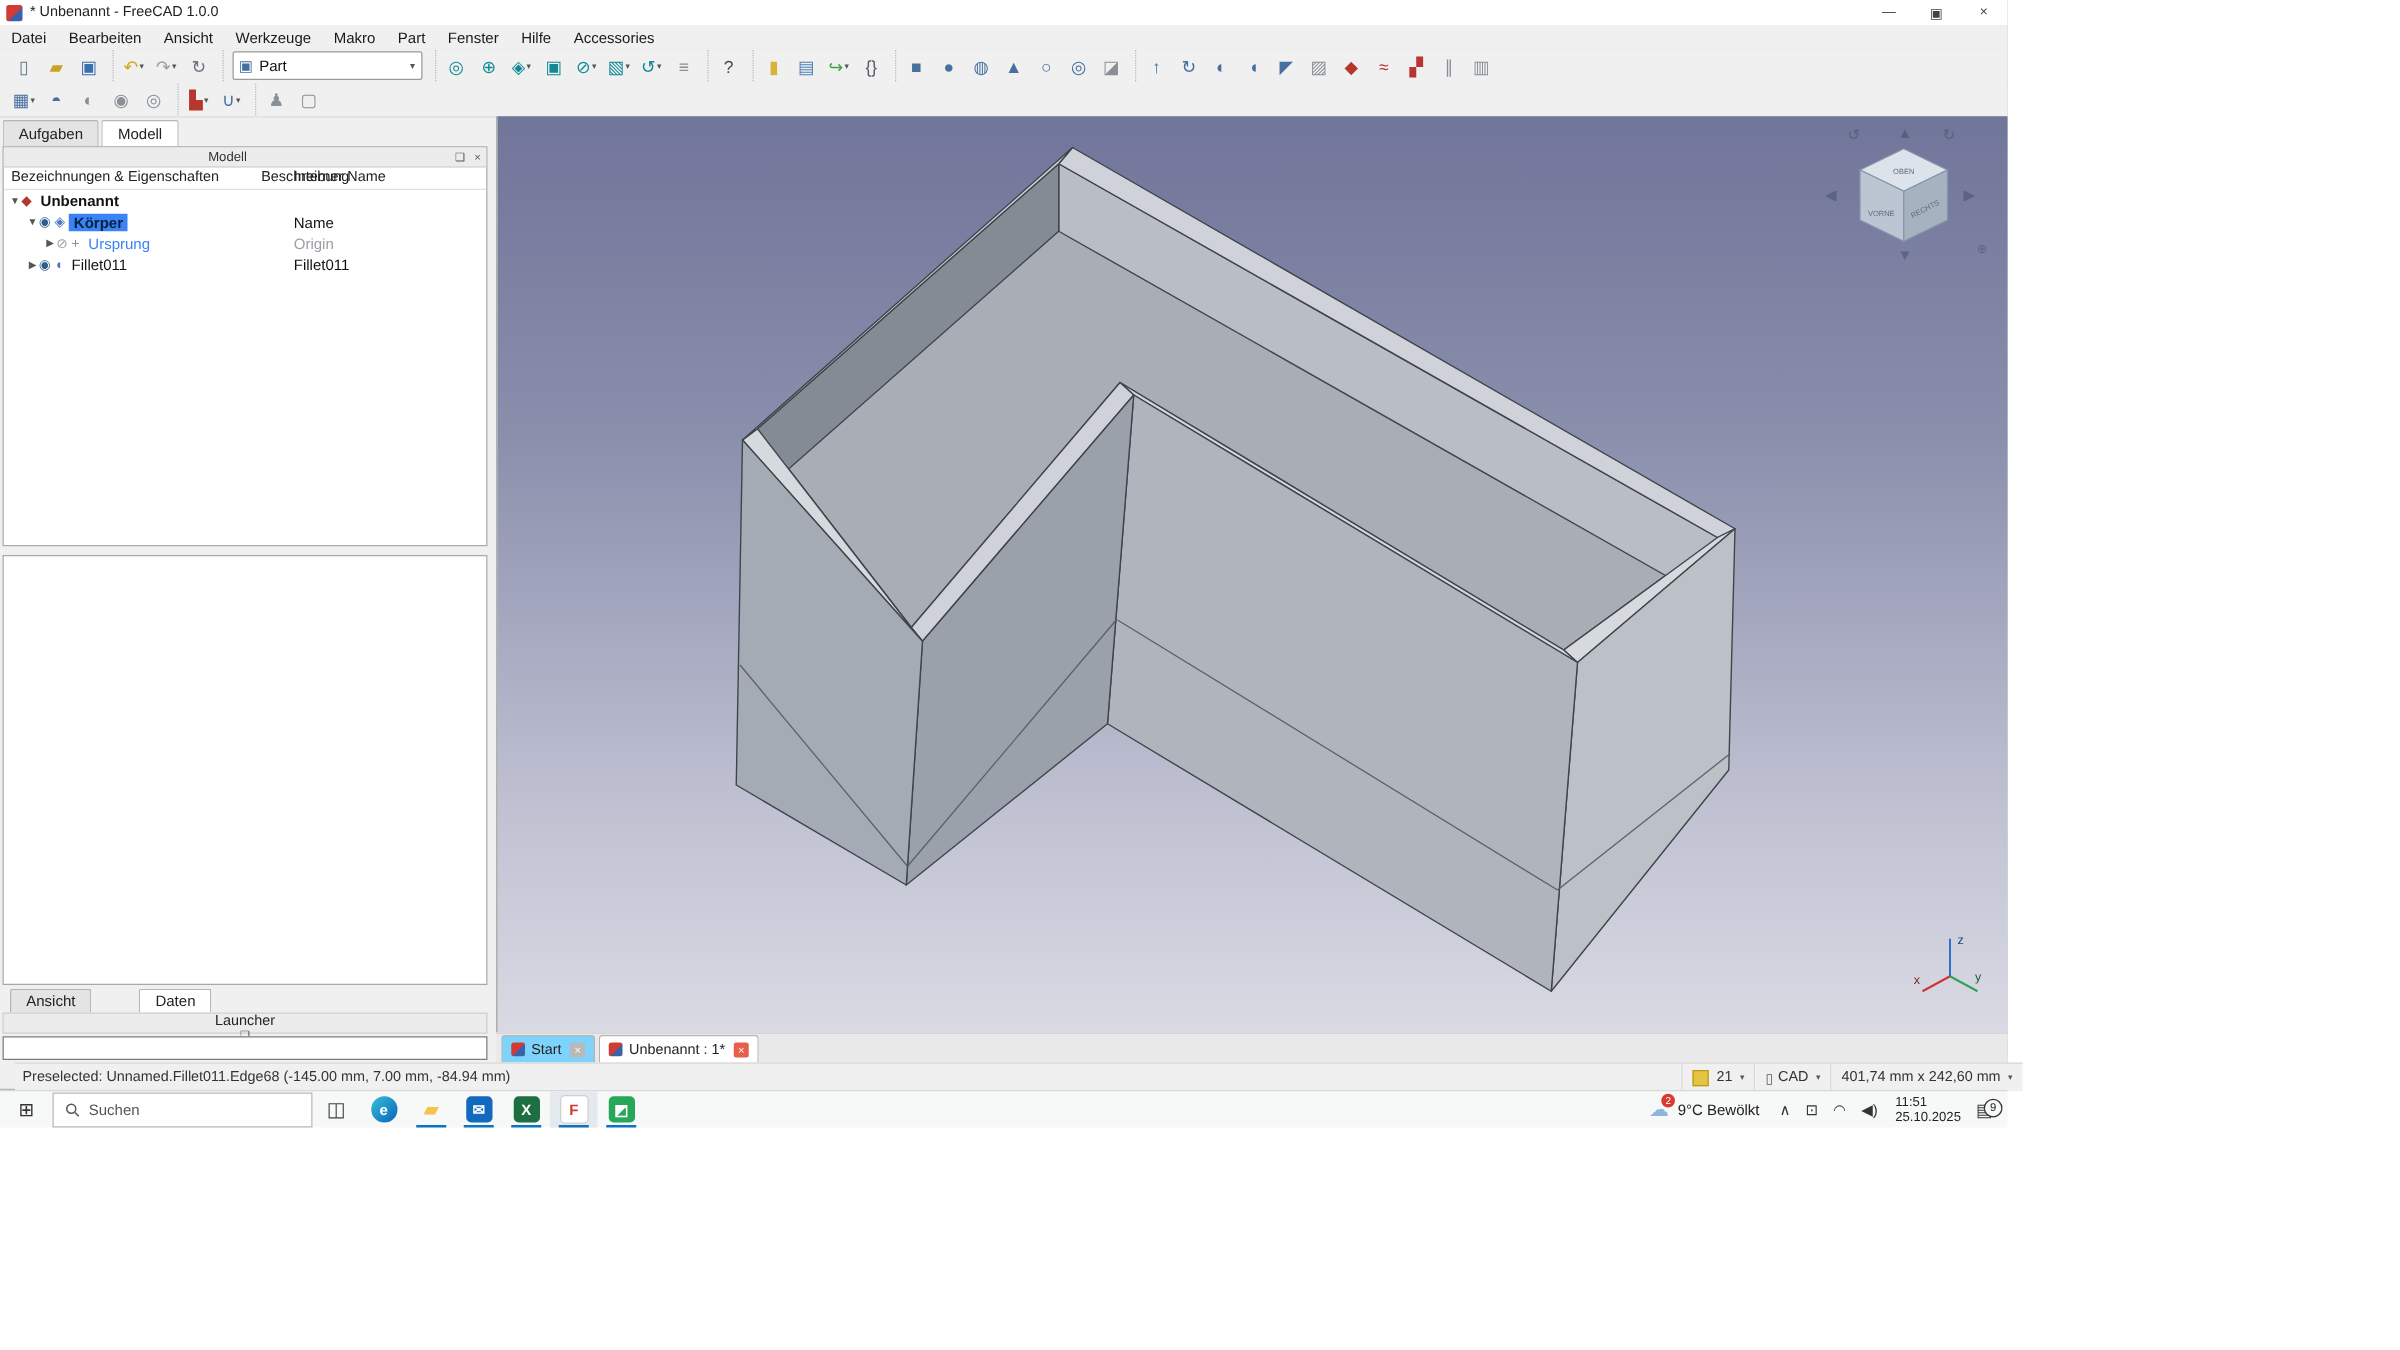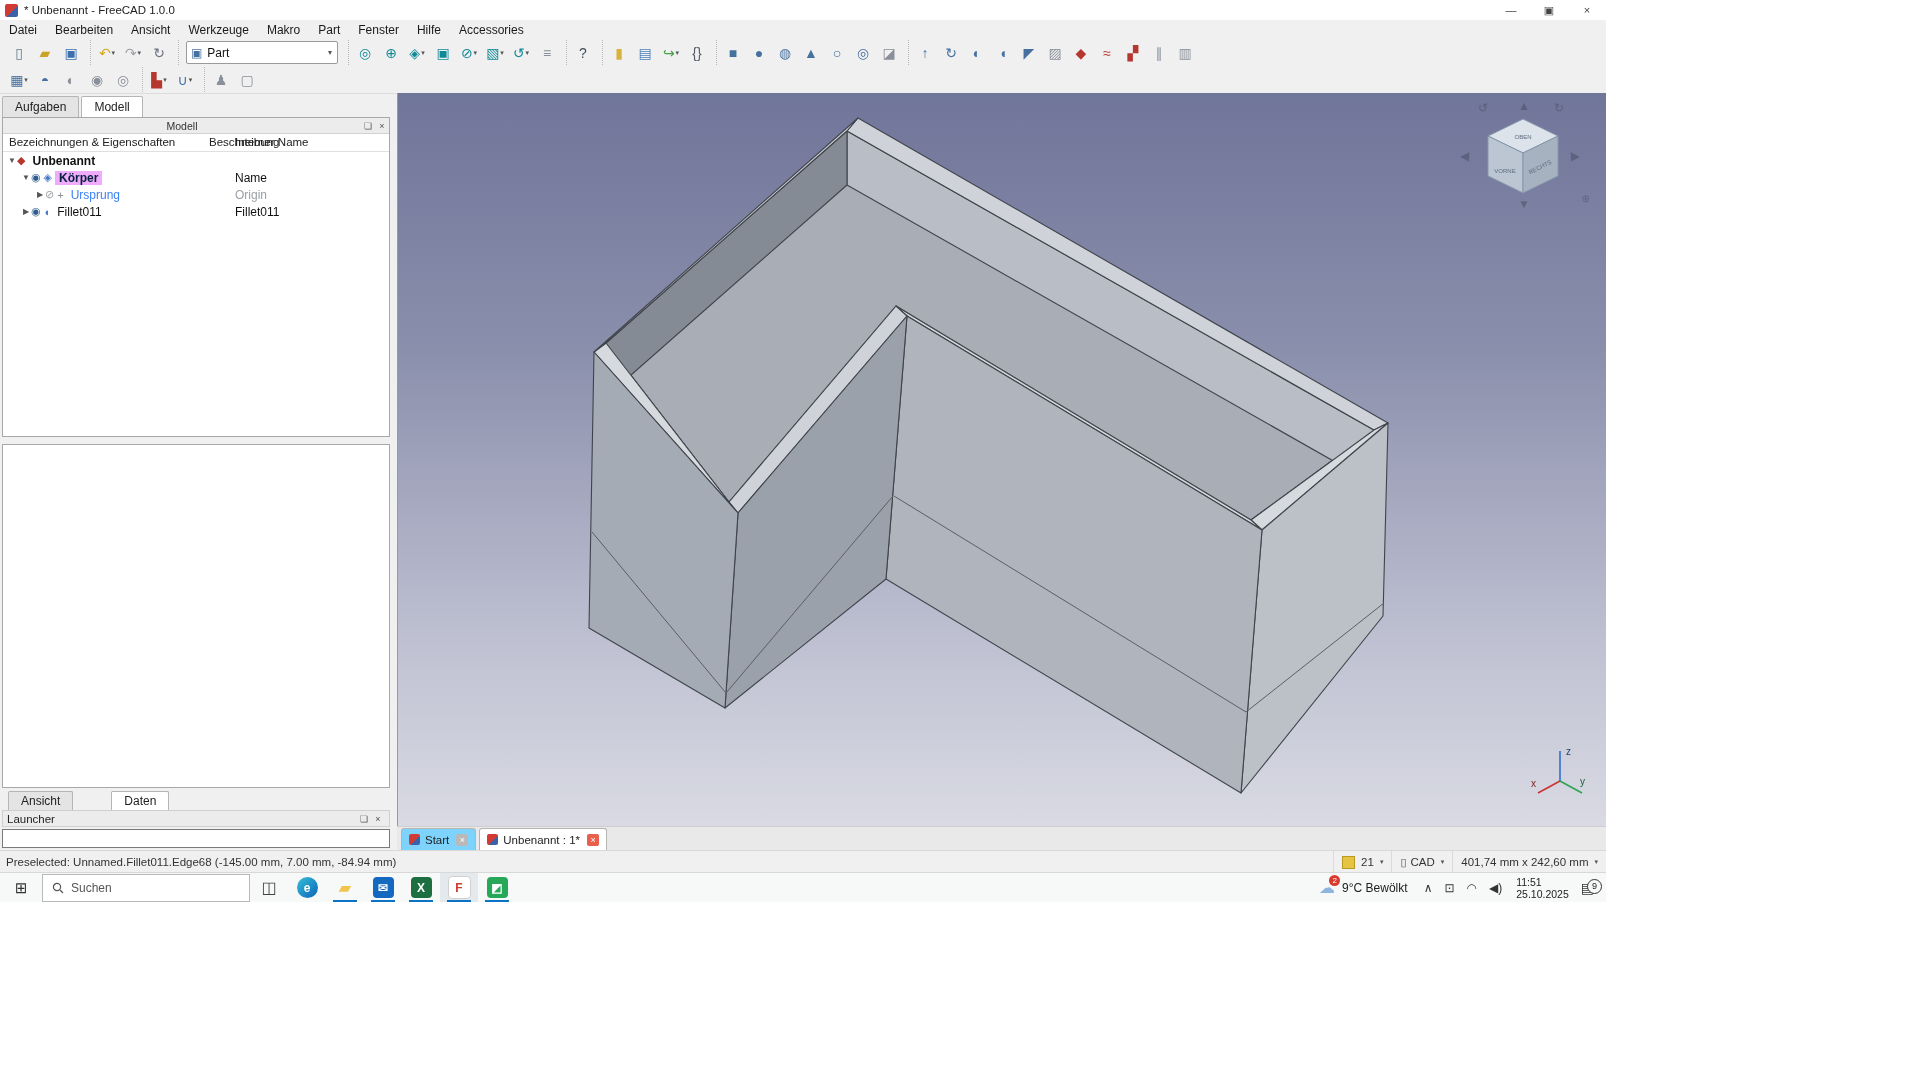--- a/index.html
+++ b/index.html
@@ -36,34 +36,34 @@
   .panel-title{height:15px;background:#ececec;border-bottom:1px solid #d2d2d2;display:flex;align-items:center;font-size:10.5px;color:#333;}
   .panel-title .pt-label{flex:1;text-align:center;}
   .pt-btn{width:14px;text-align:center;color:#555;font-size:9px;}
   .col-headers{height:17px;border-bottom:1px solid #e0e0e0;position:relative;font-size:11.5px;color:#222;}
   .col-headers span{position:absolute;top:2px;}
   .tree{position:relative;}
   .tree-row{position:relative;height:17px;display:flex;align-items:center;font-size:12px;color:#111;}
   .tw-exp{width:10px;text-align:center;font-size:8px;color:#555;flex:0 0 auto;}
   .tw-ico{font-size:11px;margin-right:3px;flex:0 0 auto;}
   .tw-label{padding:0 4px;white-space:nowrap;}
-  .tree-row.sel .tw-label{background:#f0abfc;color:#05223d;font-weight:bold;}
+  .tree-row.sel .tw-label{background:#3b82f6;color:#05223d;font-weight:bold;}
   .tree-row.gray .tw-label{color:#3b82f6;}
   .tw-internal{position:absolute;left:232px;color:#111;}
   .tree-row.gray .tw-internal{color:#9aa0a6;}
   .tree-row.bold .tw-label{font-weight:bold;}
   .prop-panel{position:absolute;left:2px;top:444px;width:388px;height:344px;background:#fff;border:1px solid #a8a8a8;box-sizing:border-box;}
   .view-tabs{position:absolute;left:8px;top:790px;height:20px;display:flex;align-items:flex-end;}
   .view-tab{font-size:12px;color:#222;padding:2px 12px;border:1px solid #b5b5b5;border-bottom:none;background:#e4e4e4;border-radius:2px 2px 0 0;margin-right:2px;}
   .view-tab.active{background:#fff;margin-left:36px;}
-  .launcher-title{position:absolute;left:2px;top:810px;width:388px;height:17px;background:#ececec;border:1px solid #cfcfcf;box-sizing:border-box;display:flex;align-items:center;font-size:11.5px;color:#222;padding:0 4px;}
+  .launcher-title{position:absolute;left:2px;top:810px;width:388px;height:17px;background:#ececec;border:1px solid #cfcfcf;box-sizing:border-box;display:flex;align-items:center;font-size:11.5px;color:#222;padding:0 4px;flex-direction:column;}
   .launcher-title .spacer{flex:1;}
   .launcher-input{position:absolute;left:2px;top:829px;width:388px;height:19px;border:1px solid #7a7a7a;background:#fff;box-sizing:border-box;font-size:12px;padding:0 4px;font-family:"Liberation Sans",sans-serif;}
   
-  .statusbar{position:absolute;left:0;top:850px;width:1606px;height:22px;background:#f0f0f0;border-top:1px solid #d8d8d8;display:flex;align-items:center;font-size:11.5px;color:#333;}
+  .statusbar{position:absolute;left:12px;top:850px;width:1606px;height:22px;background:#f0f0f0;border-top:1px solid #d8d8d8;display:flex;align-items:center;font-size:11.5px;color:#333;}
   .status-text{margin-left:6px;}
   .status-right{margin-left:auto;display:flex;align-items:center;height:100%;}
   .status-chip{display:flex;align-items:center;padding:0 8px;height:100%;border-left:1px solid #dadada;}
   .status-chip .arrow{font-size:7px;color:#555;margin-left:6px;}
   .aa-swatch{width:11px;height:11px;background:#e5c443;border:1px solid #b89a20;margin-right:6px;}
   .mouse-ico{font-size:11px;color:#555;margin-right:4px;}
   
   .viewport{position:absolute;left:397px;top:93px;width:1209px;height:733px;
             background:linear-gradient(180deg,#70759a 0%,#8a8fac 35%,#bfc1d2 75%,#d9dae3 100%);
             border-left:1px solid #9a9a9a;box-sizing:border-box;overflow:hidden;}

